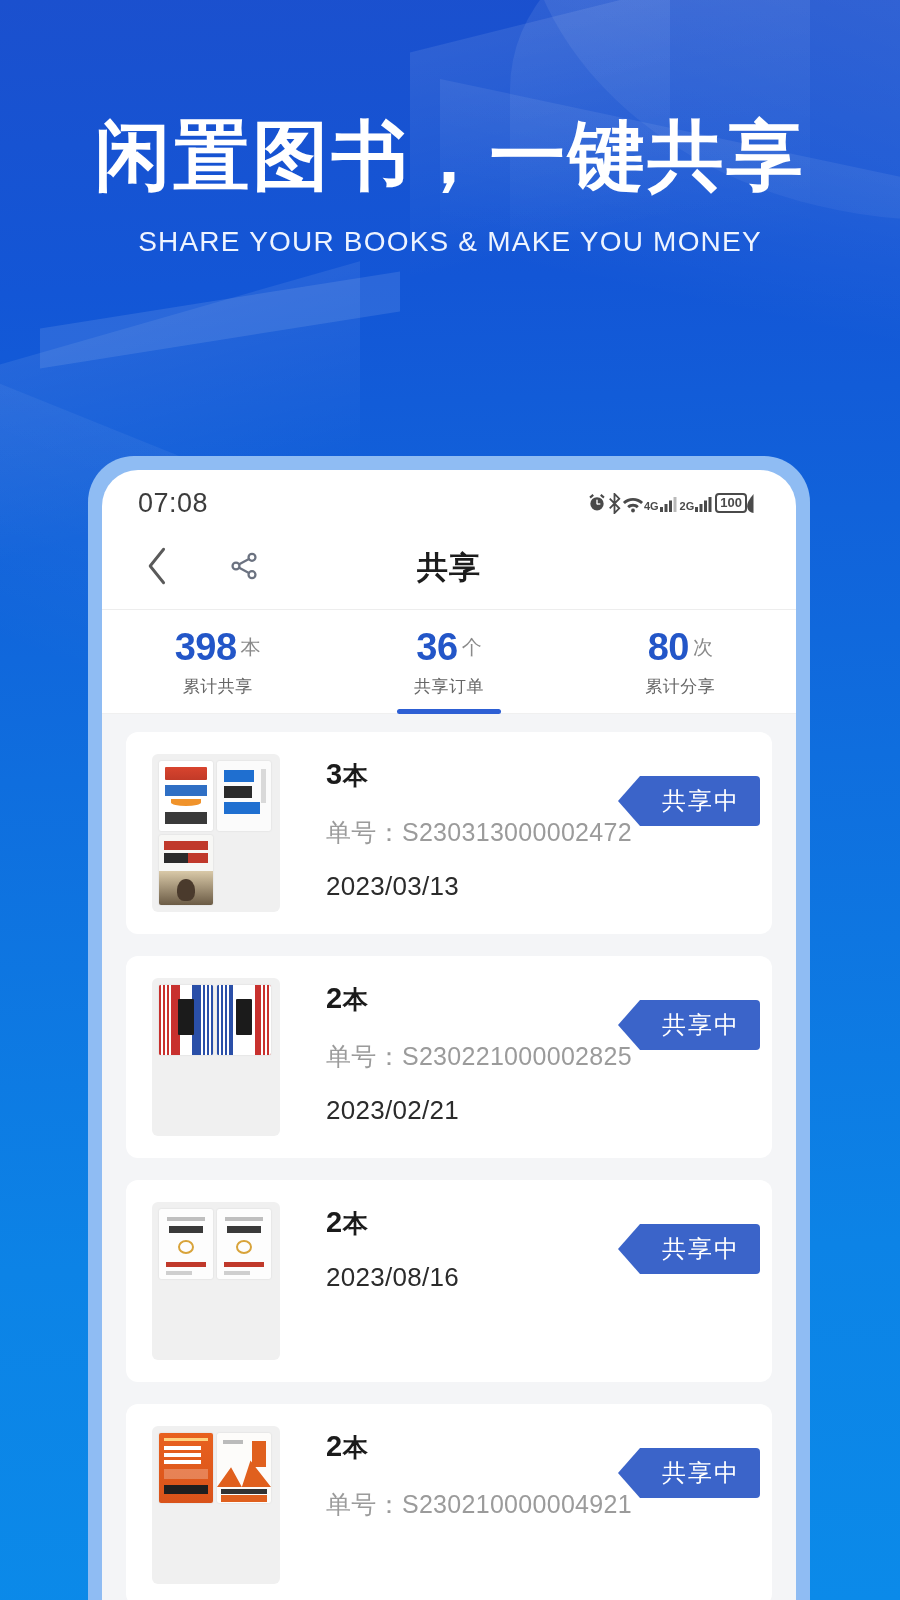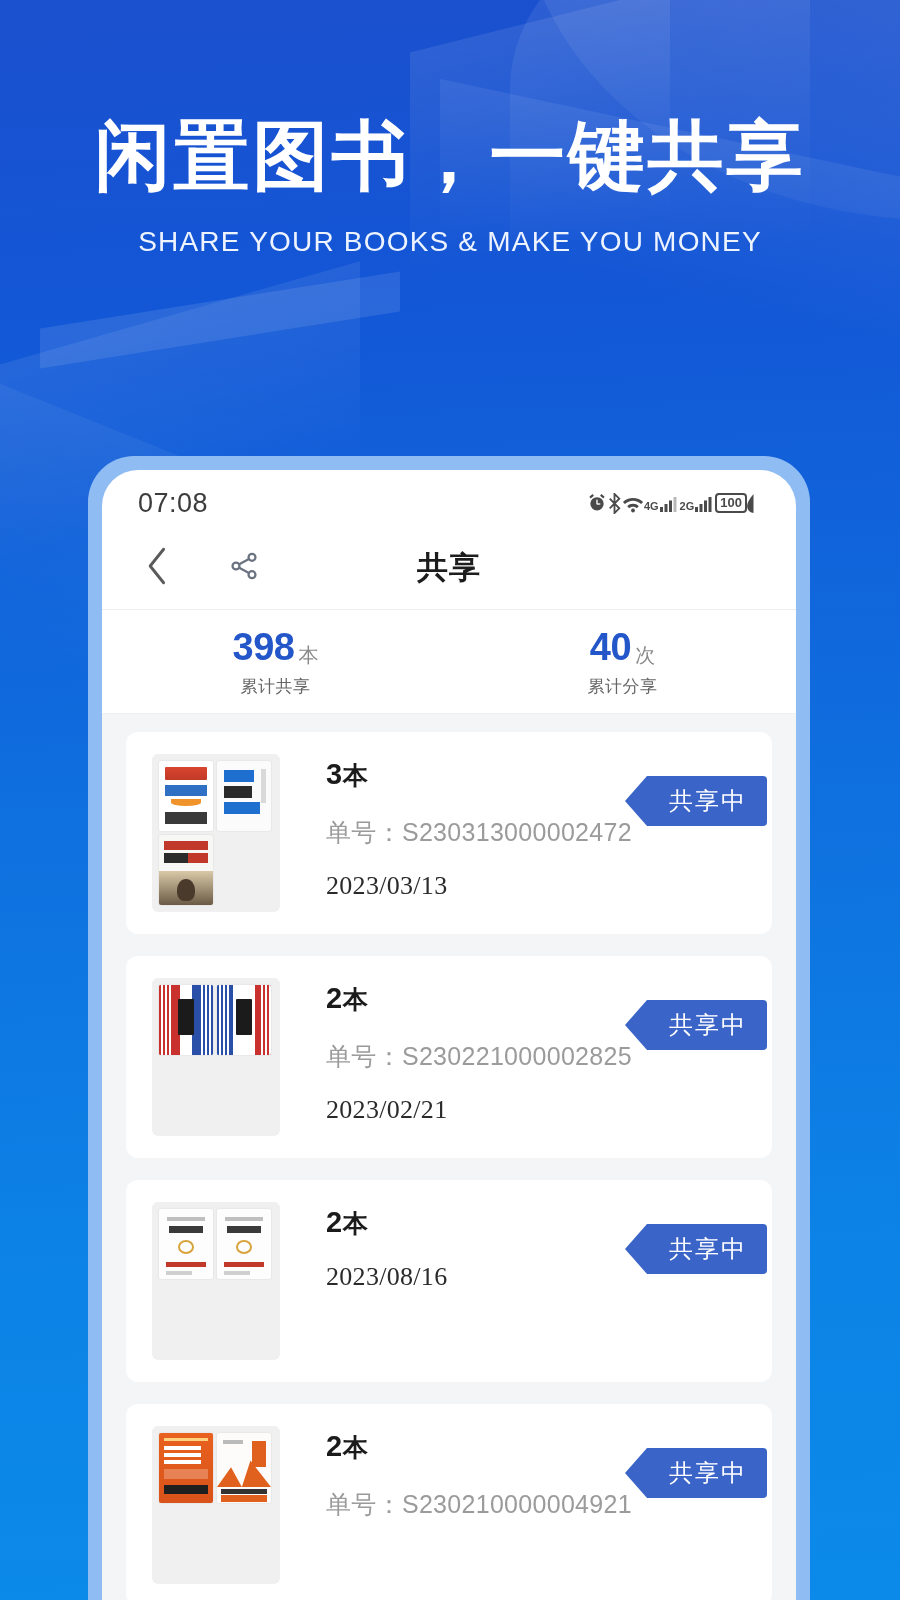--- a/index.html
+++ b/index.html
@@ -117,21 +117,21 @@
 
   
   .stats {
     display:flex; height:104px; background:#fff;
     border-bottom:1px solid #f0f0f0;
   }
   .stat {
     flex:1; display:flex; flex-direction:column;
     align-items:center; justify-content:center; position:relative;
   }
-  .stat-top { display:flex; align-items:flex-end; gap:4px; }
+  .stat-top { display:flex; align-items:center; gap:4px; }
   .stat-num {
     font-size:38px; font-weight:bold; color:#2356c8; letter-spacing:-.5px;
   }
   .stat-unit { font-size:20px; color:#8a8a8a; }
   .stat-label { font-size:17px; color:#666; margin-top:6px; letter-spacing:.5px; }
   .stat.active .stat-bar {
     position:absolute; bottom:-1px; left:50%; transform:translateX(-50%);
     width:104px; height:5px; border-radius:3px; background:#2d5fd4;
   }
 
@@ -168,24 +168,24 @@
   .order-info { flex:1; padding-left:46px; padding-top:4px; }
   .order-count {
     font-size:29px; color:#1b1b1b; font-weight:bold; letter-spacing:.5px;
   }
   .order-count .cnt-unit { font-size:25px; }
   .order-no {
     margin-top:24px; font-size:25px; color:#9b9b9b; letter-spacing:.3px;
   }
   .order-no .no-val { color:#9b9b9b; }
   .order-date {
-    margin-top:22px; font-size:26px; color:#2b2b2b; letter-spacing:.3px;font-family:Liberation Serif, serif;
+    margin-top:22px; font-size:26px; color:#2b2b2b; letter-spacing:.3px;
   }
   .status-ribbon {
-    position:absolute; right:5px; top:44px;
+    position:absolute; right:12px; top:44px;
     height:50px;
     background:#3b64c9;
     color:#fff; font-size:24px; letter-spacing:2px;
     display:flex; align-items:center;
     padding:0 20px 0 44px;
     clip-path:polygon(22px 0, 100% 0, 100% 100%, 22px 100%, 0 50%);
     border-radius:0 4px 4px 0;
     min-width:142px;
     justify-content:flex-end;
   }
@@ -350,23 +350,31 @@
     </div>
 
     <div class="stats">
       <div class="stat">
         <div class="stat-top">
           <span class="stat-num">398</span>
           <span class="stat-unit">本</span>
         </div>
         <div class="stat-label">累计共享</div>
       </div>
+      <div class="stat active">
+        <div class="stat-top">
+          <span class="stat-num">36</span>
+          <span class="stat-unit">个</span>
+        </div>
+        <div class="stat-label">共享订单</div>
+        <div class="stat-bar"></div>
+      </div>
       <div class="stat">
         <div class="stat-top">
-          <span class="stat-num">40</span>
+          <span class="stat-num">80</span>
           <span class="stat-unit">次</span>
         </div>
         <div class="stat-label">累计分享</div>
       </div>
     </div>
 
     <div class="order-list">
 
       <div class="order-card">
         <div class="thumb-box">

